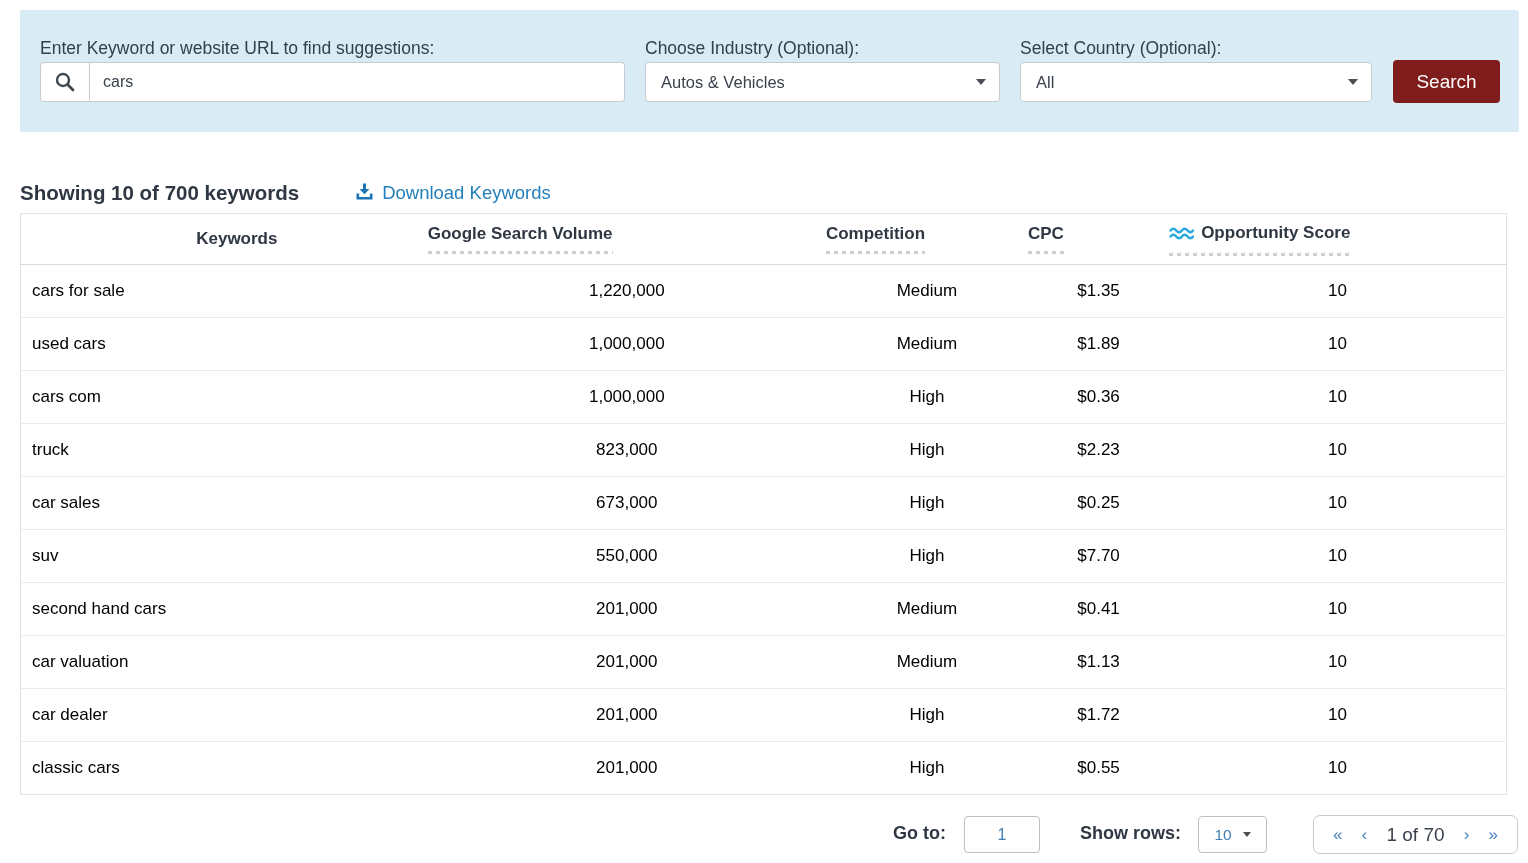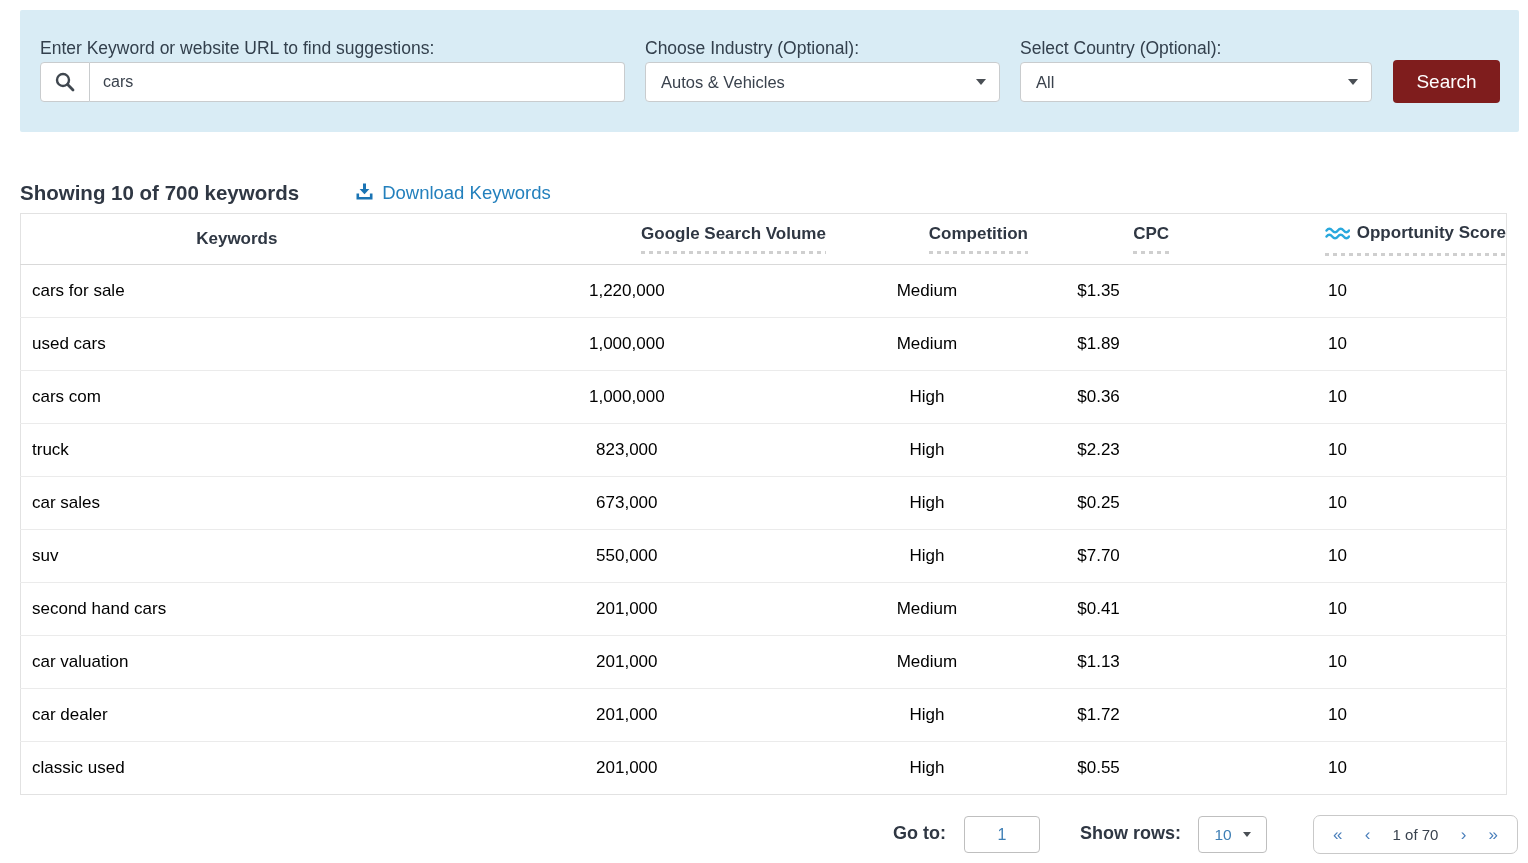--- a/index.html
+++ b/index.html
@@ -37,21 +37,21 @@
   .results-bar { position:absolute; left:20px; top:178px; height:30px; display:flex; align-items:center;gap:26px; }
   .summary { font-size:20.5px; font-weight:600; color:#2f3743; }
   .download-link { margin-left:30px; display:flex; align-items:flex-start; gap:8px; cursor:pointer;
                    color:#2380bd; font-size:18.5px; text-decoration:none; }
 
   
   .table-wrap { position:absolute; left:20px; top:213px; width:1487px; }
   table { width:100%; border-collapse:collapse; table-layout:fixed; background:#fff;
           border:1px solid #e2e2e2; }
   th { height:51px; font-weight:700; font-size:17px; color:#2f3743;
-       border-bottom:1px solid #d9d9d9; vertical-align:middle; text-align:right; }
+       border-bottom:1px solid #d9d9d9; vertical-align:middle; text-align:left; }
   th.col-left { text-align:center; padding-left:25px; }
   td { height:53px; font-size:17px; color:#000000; text-align:center;
        border-bottom:1px solid #ebebeb; vertical-align:middle; }
   td.col-left { text-align:left; padding-left:11px; }
   tr:last-child td { border-bottom:none; }
   .hdr { display:inline-block; padding-bottom:10px;
          background-image:repeating-linear-gradient(90deg,#cfcfcf 0 4px,transparent 4px 8px);
          background-repeat:no-repeat; background-position:0 100%; background-size:100% 3px; }
   .hdr-plain { display:inline-block; }
   .wave-icon { vertical-align:-3px; margin-right:7px; }
@@ -66,21 +66,21 @@
                 color:#3f7fb5; font-family:"Liberation Sans", sans-serif; outline:none; }
   .rows-select { position:absolute; left:1178px; top:1px; width:69px; height:37px;
                  border:1px solid #bfbfbf; border-radius:4px; background:#fff; display:flex;
                  align-items:center; justify-content:center; gap:11px; cursor:pointer; }
   .rows-value { font-size:15.5px; color:#3f7fb5; }
   .rows-select .caret { border-left-width:4px; border-right-width:4px; border-top-width:5px; }
   .pagination { position:absolute; left:1293px; top:0; width:205px; height:39px;
                 border:1px solid #c9c9c9; border-radius:7px; background:#fff; display:flex;
                 align-items:center; justify-content:space-between; padding:0 19px; }
   .page-btn { color:#4a7fbb; font-size:17px; cursor:pointer; line-height:1; }
-  .page-current { color:#39424e; font-size:15px; }
+  .page-current { color:#39424e; font-size:19px; }
 </style>
 </head>
 <body>
 
 <div class="search-panel">
   <div class="field-label lbl-keyword">Enter Keyword or website URL to find suggestions:</div>
   <div class="field-label lbl-industry">Choose Industry (Optional):</div>
   <div class="field-label lbl-country">Select Country (Optional):</div>
 
   <div class="search-group">
@@ -209,21 +209,21 @@
           <td>10</td>
         </tr>
         <tr>
           <td class="col-left">car dealer</td>
           <td>201,000</td>
           <td>High</td>
           <td>$1.72</td>
           <td>10</td>
         </tr>
         <tr>
-          <td class="col-left">classic used</td>
+          <td class="col-left">classic cars</td>
           <td>201,000</td>
           <td>High</td>
           <td>$0.55</td>
           <td>10</td>
         </tr>
     </tbody>
   </table>
 </div>
 
 <div class="footer">

